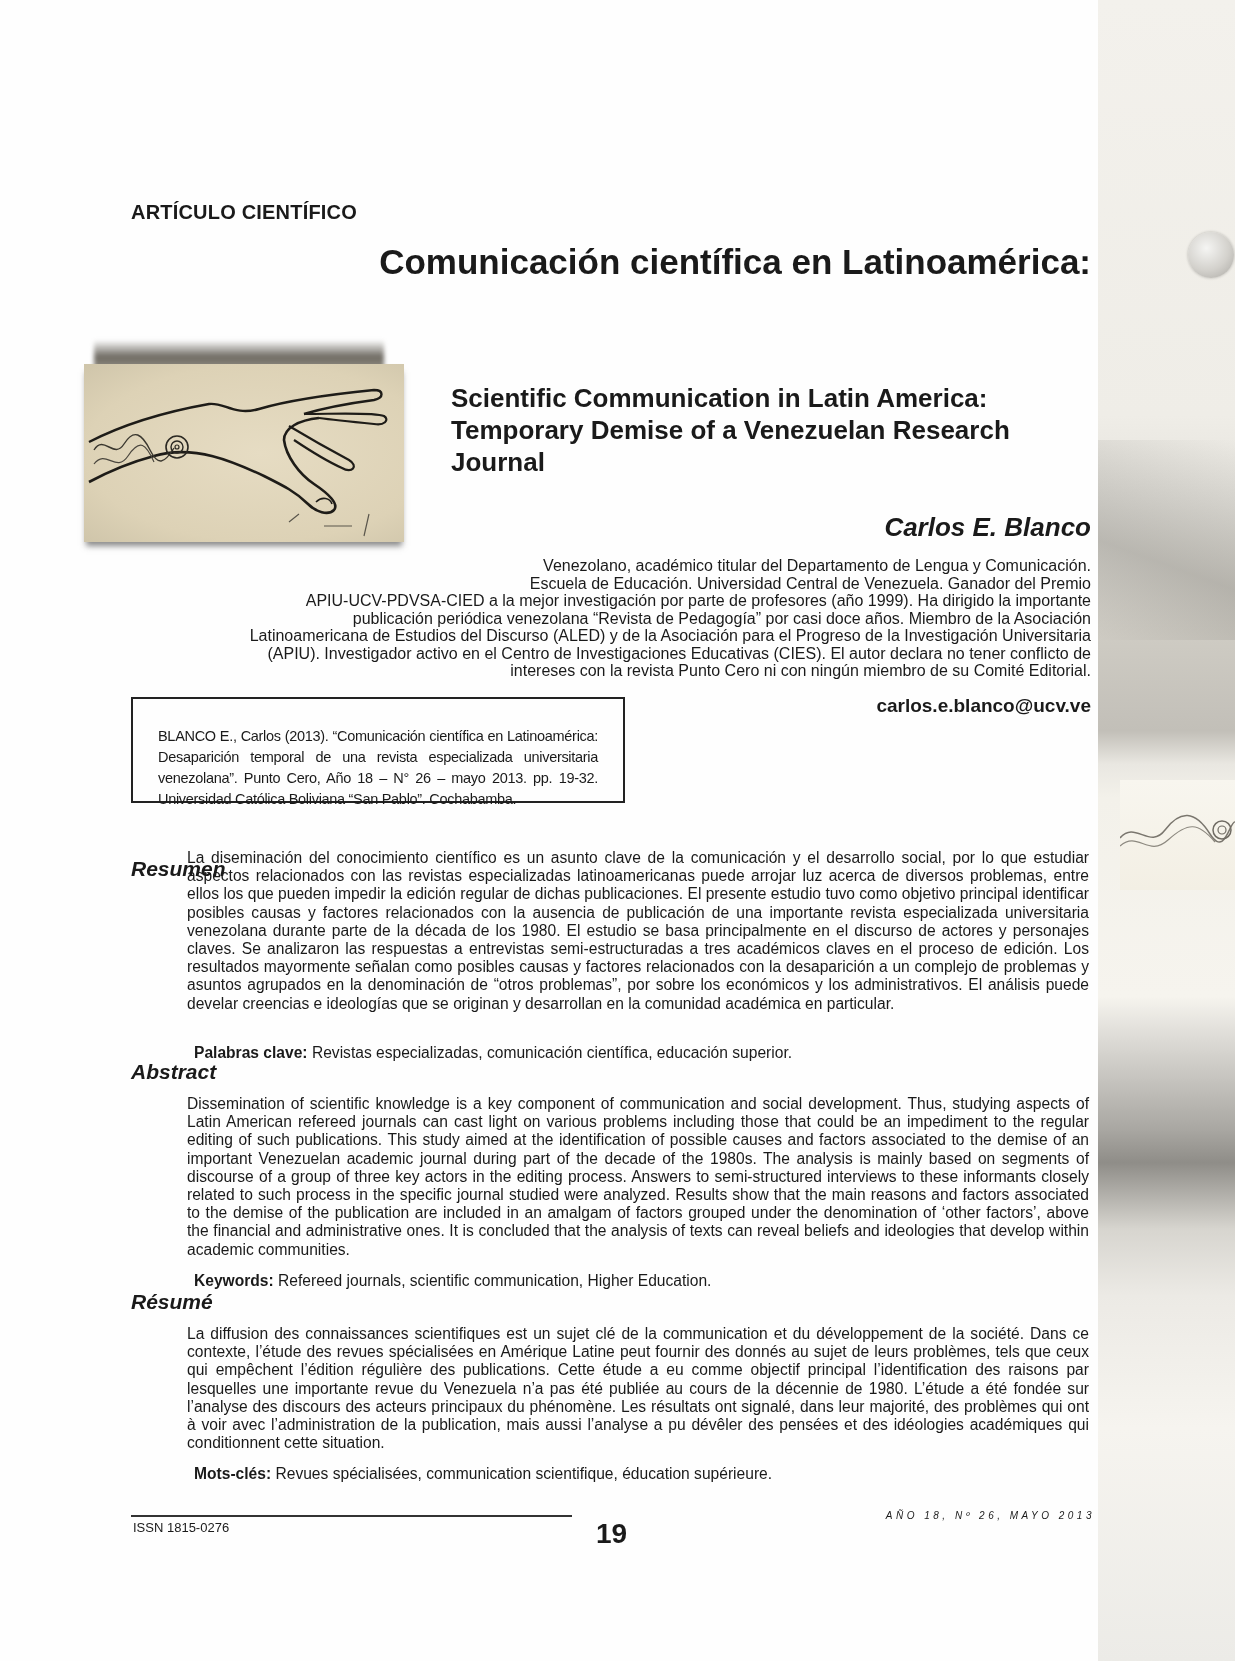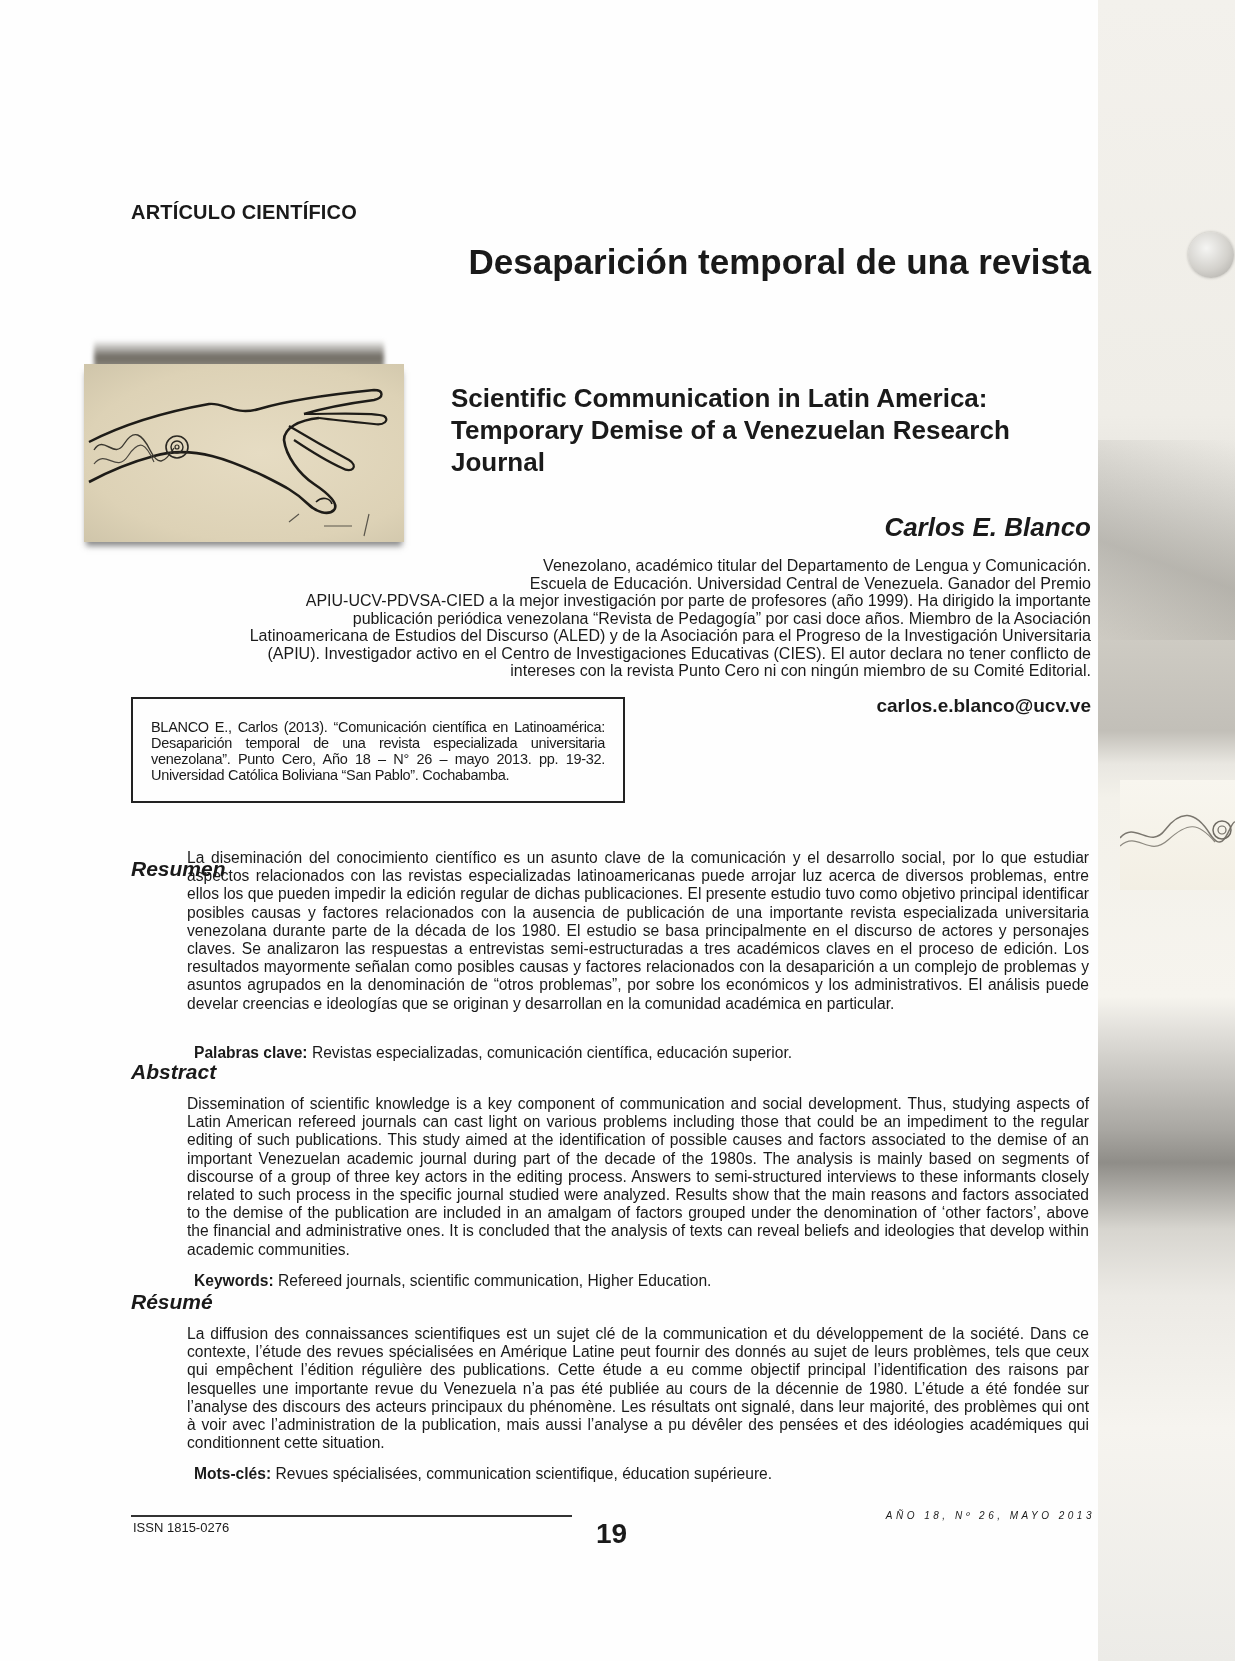--- a/index.html
+++ b/index.html
@@ -68,21 +68,21 @@
     box-shadow: 0 6px 6px -2px rgba(60,60,60,0.6);
   }
   .illustration svg { position: absolute; left: 0; top: 24px; }
 
   .citation-box {
     position: absolute; left: 131px; top: 697px; width: 494px; height: 106px;
     border: 2px solid #222; box-sizing: border-box;
     padding: 16px 14px 0 14px;
   }
   .citation-box p {
-    margin: 4px; font-size: 14.5px; line-height: 16px; text-align: justify;
+    margin: 11px; font-size: 14.5px; line-height: 21px; text-align: justify;
     font-family: "Liberation Sans Narrow", "Liberation Sans", sans-serif;
     letter-spacing: -0.3px;
   }
 
   .section-head {
     position: absolute; left: 131px;
     font-size: 21px; font-weight: bold; font-style: italic;
   }
   .abstract-body {
     position: absolute; left: 187px; width: 902px;
@@ -122,21 +122,21 @@
       <path d="M0 46 C18 30, 28 58, 48 40 S 78 22, 95 42" fill="none" stroke="#8c887f" stroke-width="1.2"></path>
       <circle cx="102" cy="30" r="9" fill="none" stroke="#6f6b63" stroke-width="1.5"></circle>
       <circle cx="102" cy="30" r="4" fill="none" stroke="#6f6b63" stroke-width="1.2"></circle>
     </svg>
   </div>
 </div>
 
 <div class="section-label">ARTÍCULO CIENTÍFICO</div>
 
 <div class="title-es">
-  <div>Desaparición temporal de una revista</div>
+  <div>Comunicación científica en Latinoamérica:</div>
 </div>
 
 <div class="illustration">
   <div class="top-shadow"></div>
   <div class="paper"></div>
   <svg width="320" height="178" viewBox="0 0 320 178">
     <path d="M5 78 C40 60, 80 48, 125 40 C140 38, 150 52, 175 45 C205 36, 250 30, 290 26 C300 26, 300 34, 290 36 C260 40, 240 44, 220 50" fill="none" stroke="#1e1c18" stroke-width="2.4"></path>
     <path d="M220 50 C250 50, 290 48, 300 52 C306 56, 300 62, 290 60 C270 58, 250 56, 235 54" fill="none" stroke="#1e1c18" stroke-width="2.2"></path>
     <path d="M205 62 C225 74, 250 88, 265 96 C275 102, 268 110, 258 104 C240 96, 225 86, 210 76" fill="none" stroke="#1e1c18" stroke-width="2.2"></path>
     <path d="M235 54 C215 56, 200 64, 200 76 C202 92, 215 110, 230 120 C245 130, 255 140, 250 146 C244 152, 232 148, 224 140 C212 128, 200 122, 180 112 C150 98, 110 80, 70 92 C40 100, 20 110, 5 118" fill="none" stroke="#1e1c18" stroke-width="2.6"></path>

